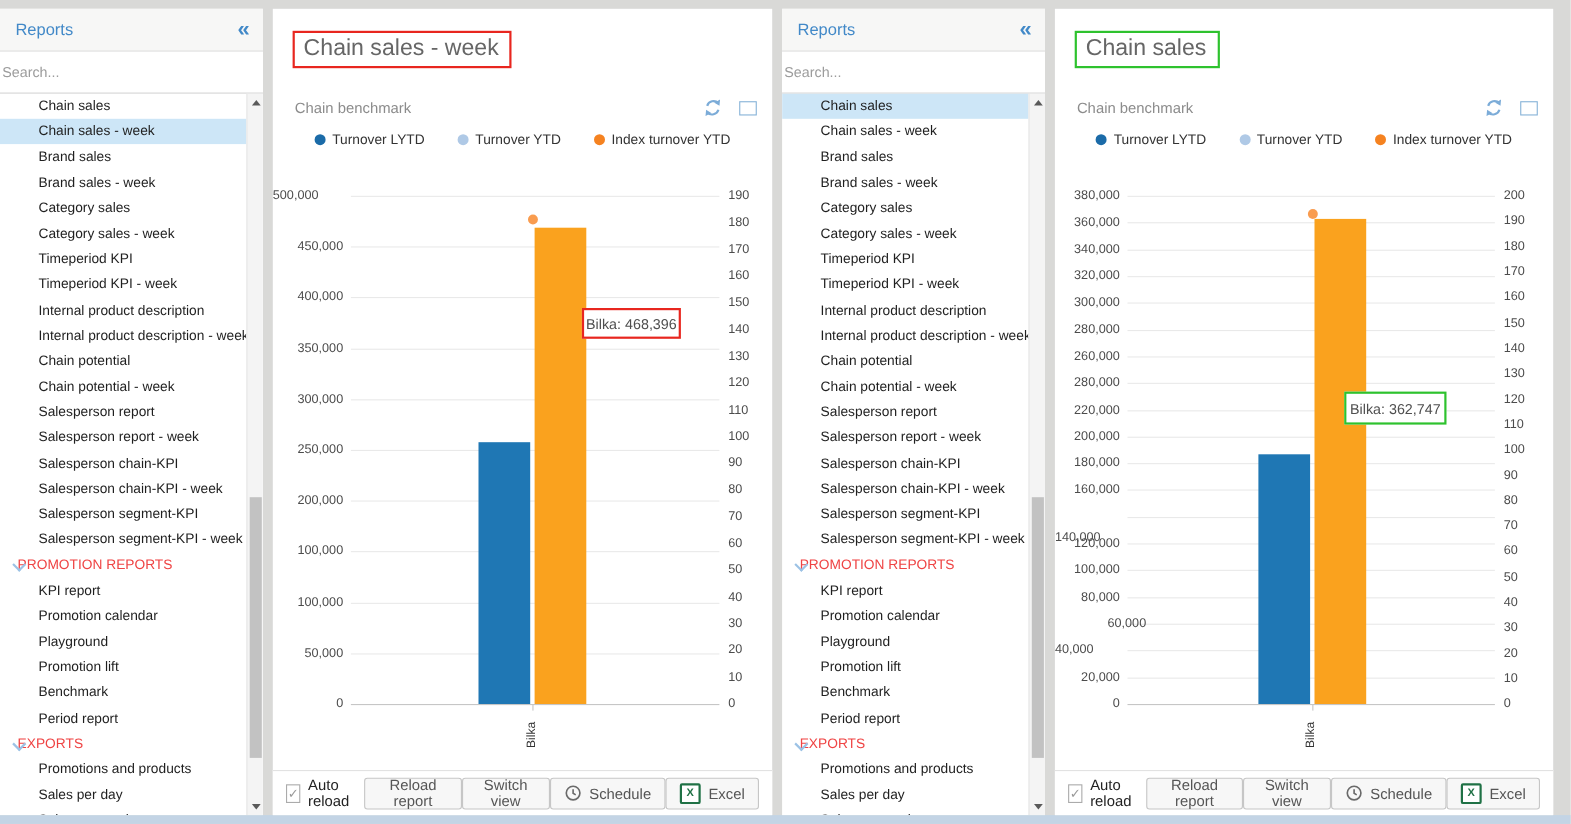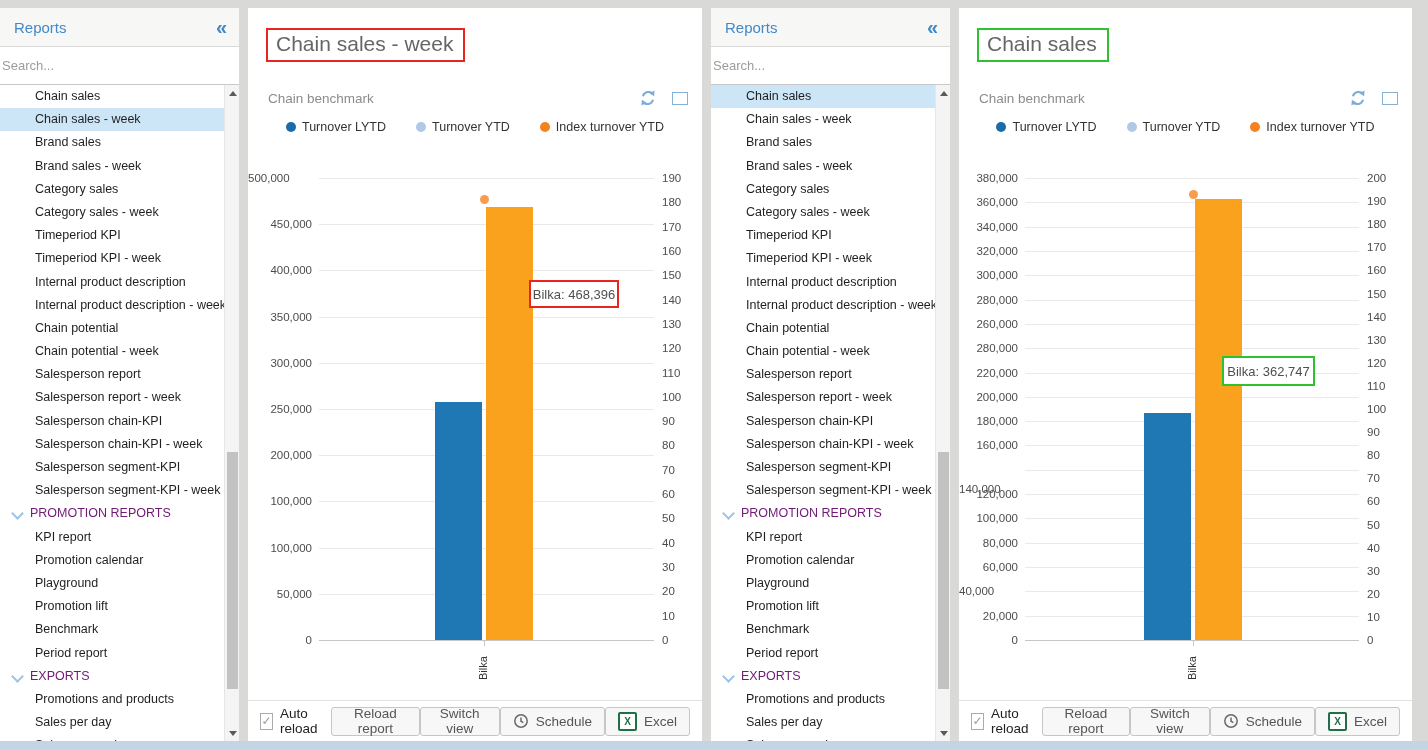--- a/index.html
+++ b/index.html
@@ -10,21 +10,21 @@
   .sb-header{height:38px;flex:none;background:#f7f7f6;border-bottom:1px solid #d9d9d9;display:flex;align-items:center;justify-content:space-between;padding:0 12px 0 14px;}
   .sb-title{color:#4289c8;font-size:15px;}
   .sb-collapse{color:#4289c8;font-size:20px;font-weight:bold;cursor:pointer;line-height:1;}
   .sb-search{height:37px;flex:none;border-bottom:1px solid #c9c9c9;}
   .sb-search input{border:none;outline:none;width:100%;height:100%;padding:0 2px;font-size:13px;color:#333;box-sizing:border-box;font-family:"Liberation Sans",sans-serif;}
   .sb-search input::placeholder{color:#9c9c9c;}
   .sb-list{position:relative;flex:1;overflow:hidden;}
   .sb-items{position:absolute;left:0;top:0;right:15px;}
   .item{height:23.2px;line-height:23.2px;padding-left:35px;font-size:12.5px;color:#1f1f1f;white-space:nowrap;overflow:hidden;cursor:pointer;}
   .item.selected{background:#cde6f7;}
-  .item.section{color:#701a75;padding-left:30px;position:relative;font-size:12.5px;}
+  .item.section{color:#ef4444;padding-left:16px;position:relative;font-size:12.5px;}
   .item.section .chev{position:absolute;left:13px;top:7px;width:7px;height:7px;border-left:2px solid #9cc2e5;border-bottom:2px solid #9cc2e5;transform:rotate(-45deg);}
   .scrollbar{position:absolute;right:0;top:0;width:15px;height:100%;background:#f4f4f4;border-left:1px solid #e6e6e6;box-sizing:border-box;}
   .sb-btn{position:absolute;left:0;width:15px;height:16px;display:flex;align-items:center;justify-content:center;cursor:pointer;}
   .sb-btn.up{top:0;} .sb-btn.down{bottom:0;}
   .tri-up{width:0;height:0;border-left:4px solid transparent;border-right:4px solid transparent;border-bottom:5px solid #5a5a5a;}
   .tri-down{width:0;height:0;border-left:4px solid transparent;border-right:4px solid transparent;border-top:5px solid #5a5a5a;}
   .sb-thumb{position:absolute;left:2px;width:11px;top:56%;height:36%;background:#c2c2c2;cursor:pointer;}
   
   .chart-card{height:733px;background:#fff;position:relative;flex:none;}
   .chart-card.c0{width:454px;} .chart-card.c1{width:453px;}
@@ -308,21 +308,21 @@
             <div style="display: inline;">Index turnover YTD</div>
           </div>
         </div>
       <div class="chart-canvas">
           <div class="ytick" style="left: 0px; width: 59px; top: 625px; text-align: right;">0</div>
           <div class="gridline" style="left: 66px; width: 334px; top: 607.684px;"></div>
           <div class="ytick" style="left: 0px; width: 59px; top: 600.684px; text-align: right;">20,000</div>
           <div class="gridline" style="left: 66px; width: 334px; top: 583.368px;"></div>
           <div class="ytick" style="left: 0px; width: 59px; top: 576.368px; ">40,000</div>
           <div class="gridline" style="left: 66px; width: 334px; top: 559.053px;"></div>
-          <div class="ytick" style="left: 0px; width: 59px; top: 552.053px; text-align: right;">60,000</div>
+          <div class="ytick" style="left: 0px; width: 59px; top: 552.053px; text-align: right; padding-left: 24px;">60,000</div>
           <div class="gridline" style="left: 66px; width: 334px; top: 534.737px;"></div>
           <div class="ytick" style="left: 0px; width: 59px; top: 527.737px; text-align: right;">80,000</div>
           <div class="gridline" style="left: 66px; width: 334px; top: 510.421px;"></div>
           <div class="ytick" style="left: 0px; width: 59px; top: 503.421px; text-align: right;">100,000</div>
           <div class="gridline" style="left: 66px; width: 334px; top: 486.105px;"></div>
           <div class="ytick" style="left: 0px; width: 59px; top: 479.105px; text-align: right;">120,000</div>
           <div class="gridline" style="left: 66px; width: 334px; top: 461.789px;"></div>
           <div class="ytick" style="left: 0px; width: 59px; top: 474px; text-align: left;">140,000</div>
           <div class="gridline" style="left: 66px; width: 334px; top: 437.474px;"></div>
           <div class="ytick" style="left: 0px; width: 59px; top: 430.474px; text-align: right;">160,000</div>

